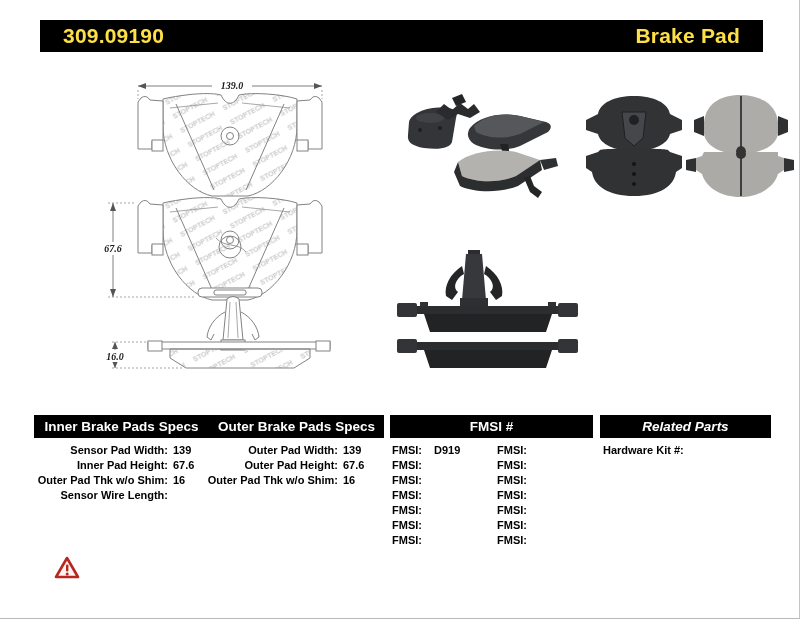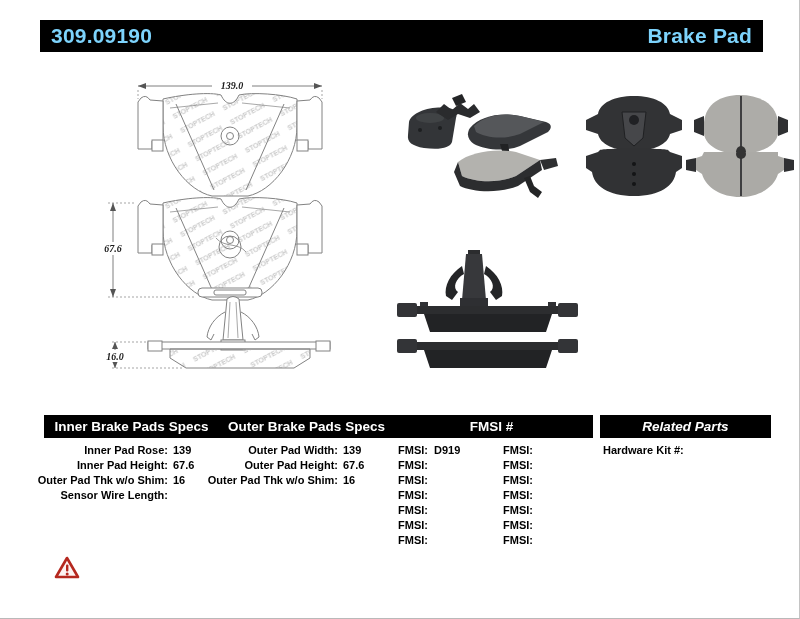--- a/index.html
+++ b/index.html
@@ -4,38 +4,38 @@
 <style>
   html,body{margin:0;padding:0;background:#fff;}
   .page{
     position:relative;width:800px;height:619px;background:#ffffff;
     font-family:"Liberation Sans",sans-serif;overflow:hidden;box-sizing:border-box;
     border-right:1px solid #c4c4c4;border-bottom:1px solid #b9b9b9;
   }
   
   .hdr{
     position:absolute;left:40px;top:20px;width:723px;height:32px;background:#000;
-    color:#7dd3fc;display:flex;justify-content:space-between;align-items:center;
-    padding:0 11px;box-sizing:border-box;font-size:21px;font-weight:bold;letter-spacing:0.2px;
+    color:#fde047;display:flex;justify-content:space-between;align-items:center;
+    padding:0 23px;box-sizing:border-box;font-size:21px;font-weight:bold;letter-spacing:0.2px;
   }
   
   .tbar{
     position:absolute;top:415px;height:23px;background:#000;color:#fff;
     display:flex;align-items:center;justify-content:center;
     font-size:13.5px;font-weight:bold;box-sizing:border-box;
   }
   .tbar.split span{flex:1;text-align:center;}
   
   .speccol{position:absolute;top:443px;font-size:11px;font-weight:bold;color:#000;}
   .speccol .row{display:flex;height:15px;line-height:15px;white-space:nowrap;}
   .speccol .lbl{text-align:right;flex:none;}
   .speccol .val{padding-left:5px;text-align:left;}
   .inner .lbl{width:134px;}
   .outer .lbl{width:136px;}
-  .fmsi .lbl{width:36px;text-align:right;}
+  .fmsi .lbl{width:36px;text-align:left;}
   .fmsi .val{padding-left:6px;}
   .related .lbl{text-align:left;}
   
   .notes{position:absolute;left:96px;top:552px;font-size:12.5px;font-weight:bold;color:#000;}
   .notes .nrow{height:16px;line-height:16px;white-space:nowrap;}
   .note-red{margin-left:12px;}
   .warn{position:absolute;left:54px;top:555px;}
   svg text{font-family:"Liberation Sans",sans-serif;}
   svg .dim{font-family:"Liberation Serif",serif;font-style:italic;font-weight:bold;font-size:10px;fill:#1a1a1a;}
 </style>
@@ -181,34 +181,34 @@
       <rect x="397" y="303" width="20" height="14" rx="2" fill="#333437"></rect>
       <rect x="558" y="303" width="20" height="14" rx="2" fill="#333437"></rect>
       <path d="M424,314 L552,314 L546,332 L430,332 Z" fill="#222325"></path>
       <rect x="399" y="342" width="177" height="8" fill="#2c2d2f"></rect>
       <rect x="397" y="339" width="20" height="14" rx="2" fill="#333437"></rect>
       <rect x="558" y="339" width="20" height="14" rx="2" fill="#333437"></rect>
       <path d="M424,350 L552,350 L546,368 L430,368 Z" fill="#222325"></path>
     </g>
   </svg>
 
-  <div class="tbar split" style="left:44px;width:350px;">
+  <div class="tbar split" style="left:34px;width:350px;">
     <span>Inner Brake Pads Specs</span>
     <span>Outer Brake Pads Specs</span>
   </div>
   <div class="tbar" style="left:390px;width:203px;">
     <span>FMSI #</span>
   </div>
   <div class="tbar" style="left:600px;width:171px;font-style:italic;">
     <span>Related Parts</span>
   </div>
 
   <div class="speccol inner" style="left:34px;">
     <div class="row">
-        <span class="lbl">Inner Pad Rose:</span>
+        <span class="lbl">Sensor Pad Width:</span>
         <span class="val">139</span>
       </div>
     <div class="row">
         <span class="lbl">Inner Pad Height:</span>
         <span class="val">67.6</span>
       </div>
     <div class="row">
         <span class="lbl">Outer Pad Thk w/o Shim:</span>
         <span class="val">16</span>
       </div>

